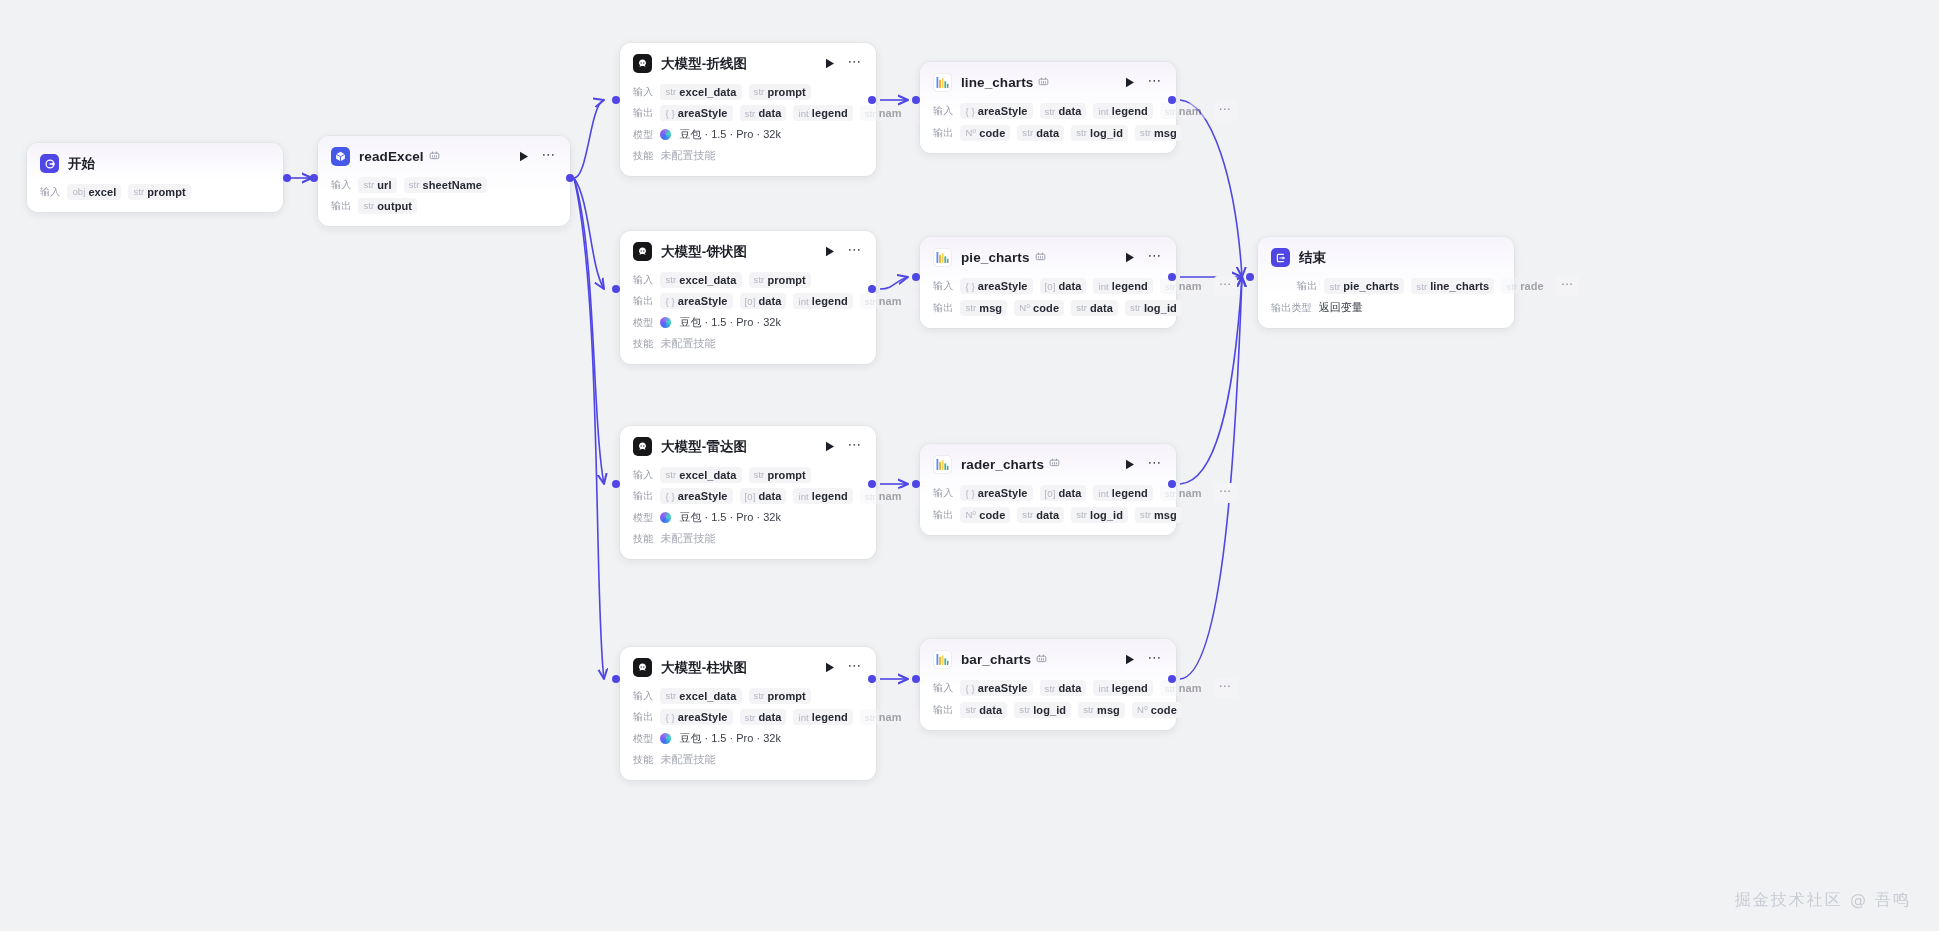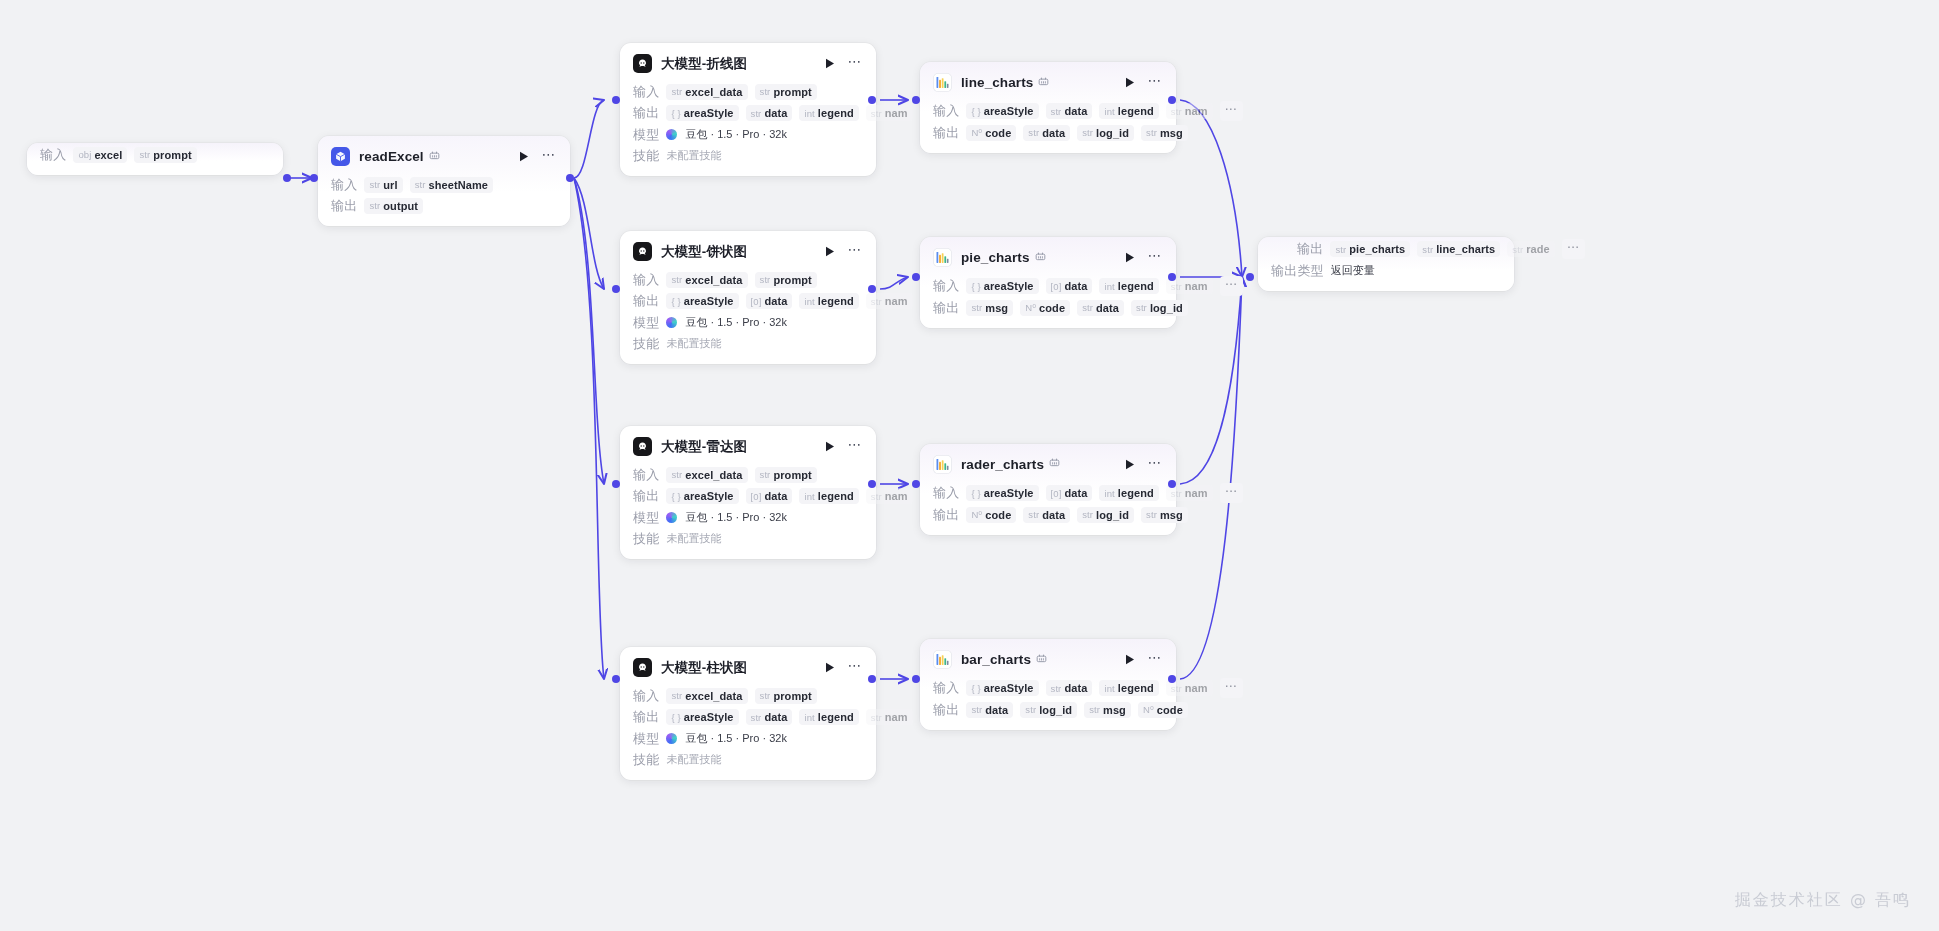--- a/index.html
+++ b/index.html
@@ -56,21 +56,21 @@
     color: #4b4f5e; font-size: 14px; letter-spacing: 1px; line-height: 8px; cursor: pointer;
     padding-bottom: 5px;
   }
   .nbody { padding: 0 13px 11px 13px; }
   .row {
     display: flex; align-items: center; gap: 7px;
     min-height: 19px; margin-top: 2px;
     position: relative;
   }
   .rlabel {
-    font-size: 13px; color: #9a9daa; flex: 0 0 auto;
+    font-size: 10px; color: #9a9daa; flex: 0 0 auto;
     white-space: nowrap; letter-spacing: .2px;
   }
   .chip {
     display: inline-flex; align-items: center; gap: 3px;
     background: #f4f4f7; border-radius: 4px;
     padding: 2px 5px; white-space: nowrap;
   }
   .ctype { font-size: 9.5px; color: #b3b6c2; letter-spacing: .1px; }
   .cname { font-size: 11px; color: #262933; font-weight: 600; letter-spacing: .1px; }
   .chip.faded { opacity: .4; }
@@ -127,20 +127,33 @@
       <path d="M 1180 100 C 1212 103 1236 180 1242 277" marker-end="url(#arrow)"></path>
       <path d="M 1180 277 L 1242 277" marker-end="url(#arrow)"></path>
       <path d="M 1180 484 C 1216 482 1234 400 1242 277" marker-end="url(#arrow)"></path>
       <path d="M 1180 679 C 1224 676 1236 440 1242 277" marker-end="url(#arrow)"></path>
     </g>
   </svg>
 
   <div class="watermark">掘金技术社区 @ 吾鸣</div>
 
 <div class="node tinted2" style="left: 27px; top: 143px; width: 256px;">
+      <div class="nhead">
+        <span class="nicon" style="background: rgb(79, 70, 229);">
+          <svg width="12" height="12" viewBox="0 0 16 16">
+            <circle cx="8" cy="8" r="5.2" fill="none" stroke="#fff" stroke-width="1.7"></circle>
+            <path d="M8 8 L13.5 8" stroke="#fff" stroke-width="1.7" stroke-linecap="round"></path>
+            <path d="M11 5.6 L13.8 8 L11 10.4" fill="#fff"></path>
+          </svg>
+        </span>
+        <span style="display: flex; align-items: center;">
+          <span class="ntitle">开始</span>
+        </span>
+        <span class="nhead-spacer"></span>
+      </div>
       <div class="nbody">
         <div class="row">
           <span class="rlabel">输入</span>
           <span class="chip">
             <span class="ctype">obj</span>
             <span class="cname">excel</span>
           </span>
           <span class="chip">
             <span class="ctype">str</span>
             <span class="cname">prompt</span>
@@ -715,20 +728,33 @@
             <span class="cname">msg</span>
           </span>
           <span class="chip">
             <span class="ctype">N⁰</span>
             <span class="cname">code</span>
           </span>
         </div>
       </div>
     </div>
     <div class="node tinted" style="left: 1258px; top: 237px; width: 256px;">
+      <div class="nhead">
+        <span class="nicon" style="background: rgb(79, 70, 229);">
+          <svg width="12" height="12" viewBox="0 0 16 16">
+            <path d="M11.2 3.2 h-7 a1 1 0 0 0 -1 1 v7.6 a1 1 0 0 0 1 1 h7" fill="none" stroke="#fff" stroke-width="1.6" stroke-linecap="round"></path>
+            <path d="M6.4 8 H12.6" stroke="#fff" stroke-width="1.6" stroke-linecap="round"></path>
+            <path d="M10.2 5.8 L12.8 8 L10.2 10.2" fill="#fff"></path>
+          </svg>
+        </span>
+        <span style="display: flex; align-items: center;">
+          <span class="ntitle">结束</span>
+        </span>
+        <span class="nhead-spacer"></span>
+      </div>
       <div class="nbody">
         <div class="row" style="padding-left: 26px;">
           <span class="rlabel">输出</span>
           <span class="chip">
             <span class="ctype">str</span>
             <span class="cname">pie_charts</span>
           </span>
           <span class="chip">
             <span class="ctype">str</span>
             <span class="cname">line_charts</span>

